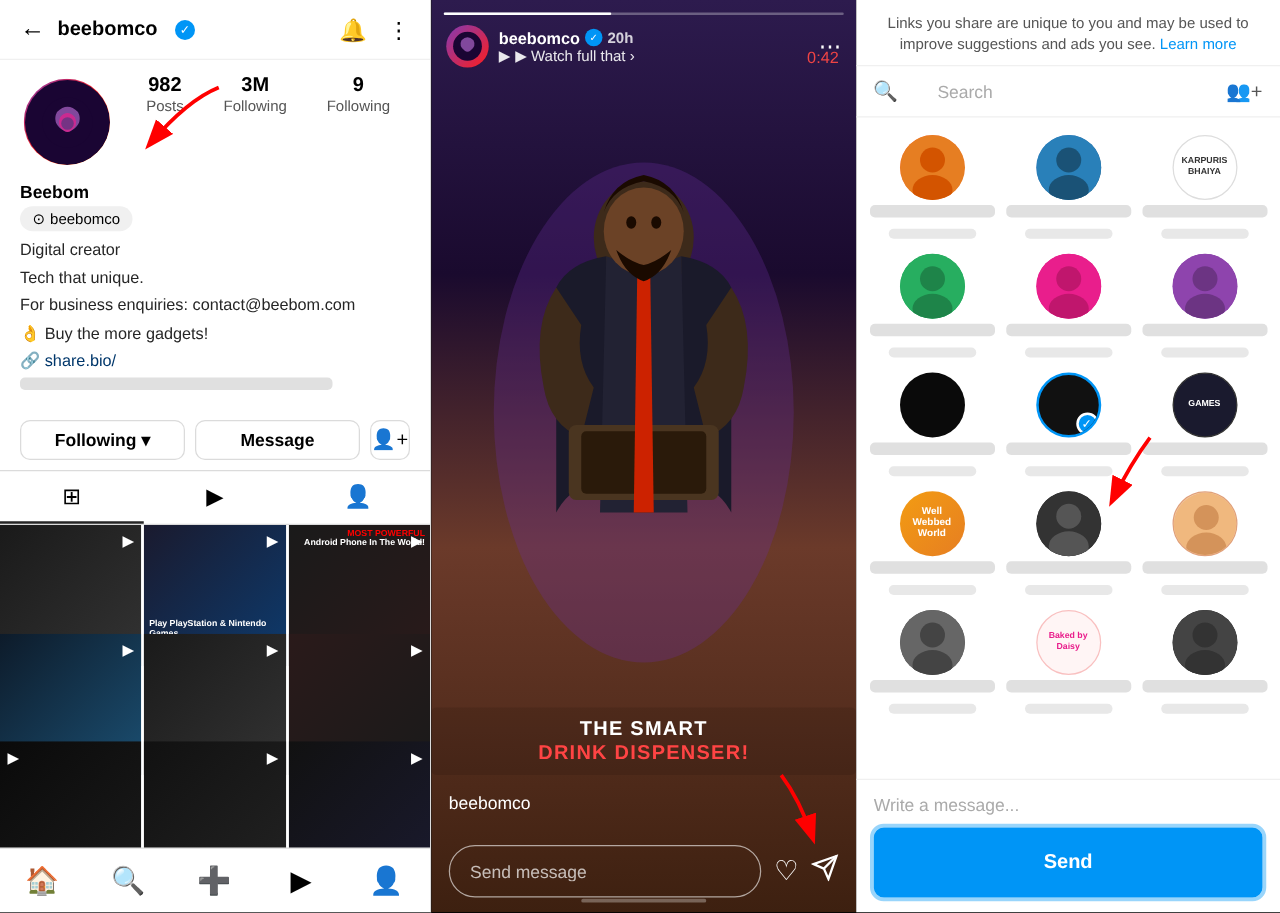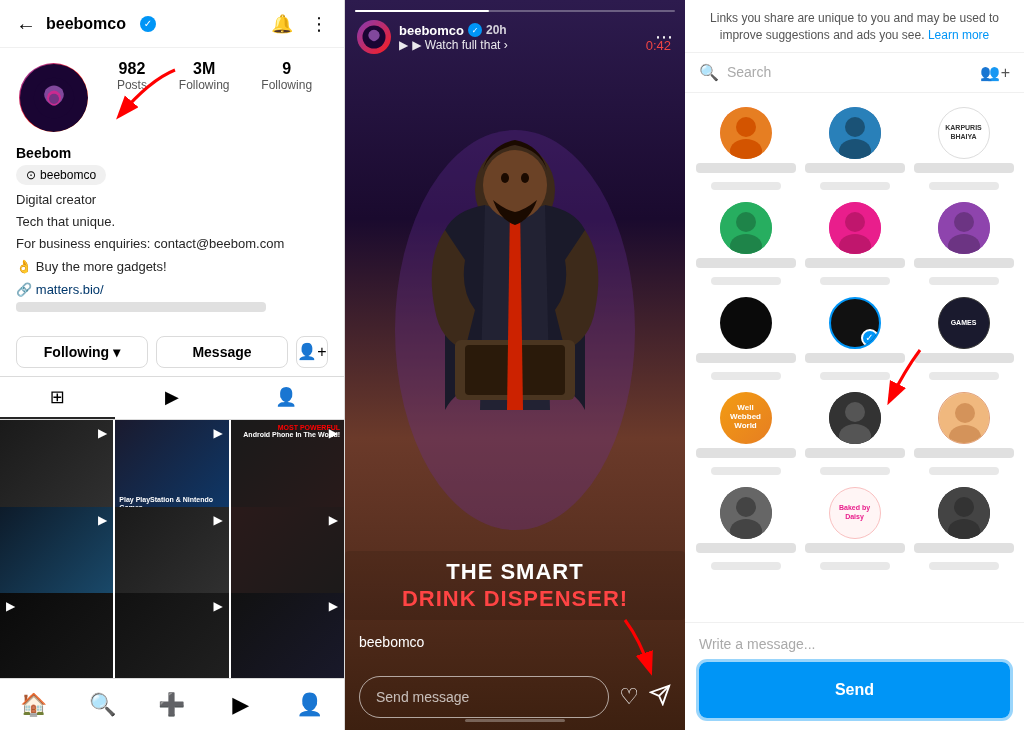--- a/index.html
+++ b/index.html
@@ -421,21 +421,21 @@
     .story-text-overlay {
       position: absolute;
       bottom: 110px;
       left: 0;
       right: 0;
       text-align: center;
       z-index: 5;
     }
 
     .story-text-main {
-      font-size: 22px;
+      font-size: 16px;
       font-weight: 900;
       color: white;
       text-transform: uppercase;
       letter-spacing: 1px;
       line-height: 1.2;
     }
 
     .story-text-highlight {
       color: #ff4444;
     }
@@ -538,20 +538,21 @@
       font-size: 16px;
     }
 
     .share-search-input {
       flex: 1;
       border: none;
       outline: none;
       font-size: 14px;
       color: #be185d;
       background: transparent;
+      margin-left: 23px;
     }
 
     .share-search-input::placeholder {
       color: #aaa;
     }
 
     .share-add-person-icon {
       font-size: 16px;
       color: #555;
       cursor: pointer;
@@ -721,21 +722,21 @@
       
       <div class="profile-name">Beebom</div>
       <div class="profile-handle-badge">
         <span>⊙</span>
         <span>beebomco</span>
       </div>
       <div class="profile-bio">Digital creator</div>
       <div class="profile-bio">Tech that unique.</div>
       <div class="profile-bio">For business enquiries: contact@beebom.com</div>
       <div class="profile-bio">👌 Buy the more gadgets!</div>
-      <a class="profile-link">🔗 matters.bio/</a>
+      <a class="profile-link">🔗 share.bio/</a>
 
       
       <div class="blurred-line"></div>
     </div>
 
     <div class="profile-actions">
       <button class="btn-following">
         <span>Following</span>
         <span>▾</span>
       </button>

